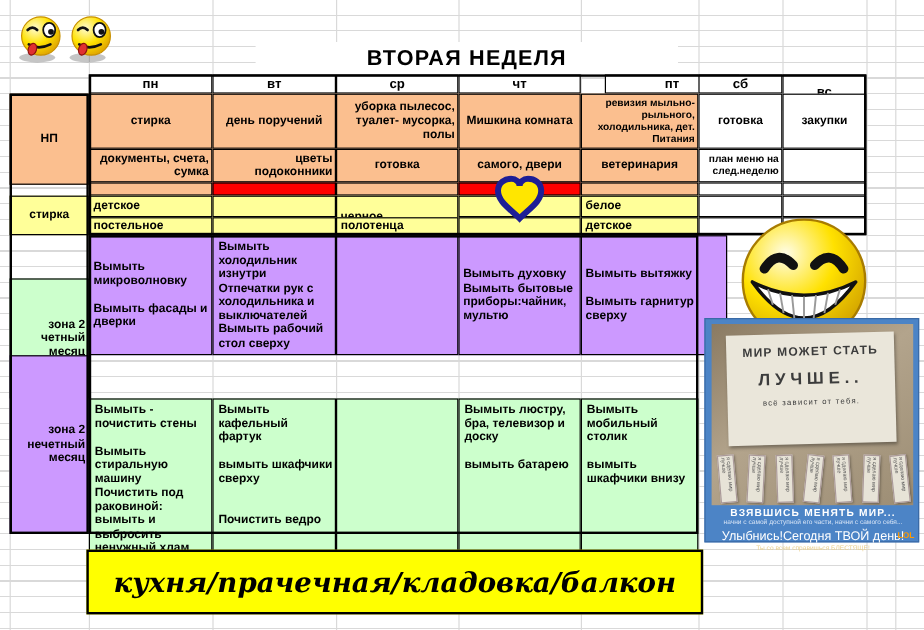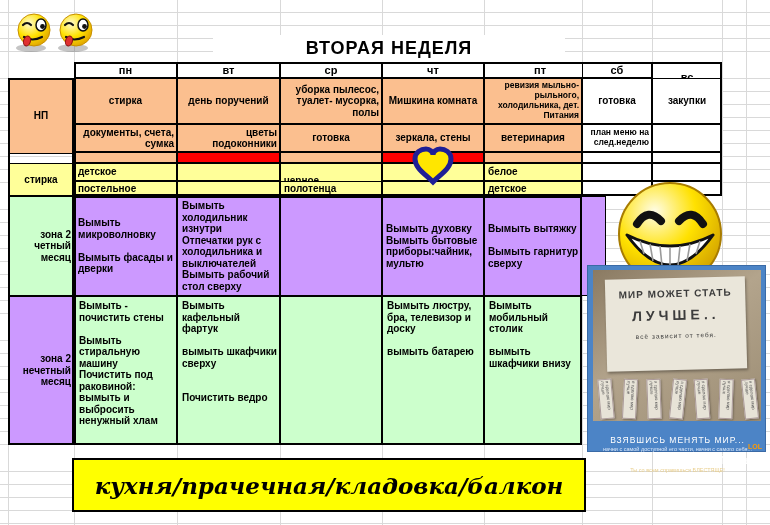--- a/index.html
+++ b/index.html
@@ -15,21 +15,21 @@
      display:flex;align-items:center;justify-content:center;text-align:right;
      font-weight:bold;font-size:10px;line-height:1.15;padding:1px 2px;white-space:pre-line;z-index:1;}
   .lft{justify-content:flex-start;text-align:left;padding-left:3px;}
   .tl{align-items:flex-start;justify-content:flex-start;text-align:left;padding:3px 2px 2px 4px;}
   .hdr{font-size:11px;}
   .sm{font-size:8.5px;}
   .org{background:#fbbf8f;}
   .red{background:#ff0000;}
   .yel{background:#ffff99;}
   .pur{background:#cc99ff;}
-  .mnt{background:#ccffcc;}
+  .mnt{background:#ccffcc;margin-top:36px;}
   .outline{position:absolute;box-sizing:border-box;border:2px solid #000;background:transparent;
      pointer-events:none;z-index:2;}
   .title{position:absolute;left:213px;top:35px;width:352px;height:27px;background:#fff;z-index:1;
      display:flex;align-items:center;justify-content:center;font-size:18px;font-weight:bold;letter-spacing:1px;}
   .banner{position:absolute;left:72px;top:458px;width:514px;height:54px;background:#ffff00;
      border:2px solid #000;box-sizing:border-box;z-index:3;display:flex;align-items:center;justify-content:center;
      font-family:"DejaVu Serif",serif;font-style:italic;font-weight:bold;font-size:23px;}
   .icon{position:absolute;z-index:4;}
   
   .poster{position:absolute;left:587px;top:265px;width:179px;height:187px;background:#4c84c6;z-index:5;
@@ -40,21 +40,21 @@
      transform:rotate(-1.5deg);box-shadow:1px 2px 3px rgba(0,0,0,.35);
      display:flex;flex-direction:column;align-items:center;padding-top:10px;box-sizing:border-box;color:#3c3c3c;}
   .paper .l1{font-size:10px;font-weight:bold;letter-spacing:1px;}
   .paper .l2{font-size:14px;font-weight:bold;letter-spacing:4px;margin-top:8px;}
   .paper .l3{font-size:6.5px;margin-top:9px;letter-spacing:1px;}
   .strips{position:absolute;left:6px;bottom:2px;width:158px;display:flex;justify-content:space-between;}
   .strip{width:14px;height:40px;background:#e7e3d7;border:1px solid #a99;box-sizing:border-box;
      box-shadow:1px 1px 2px rgba(0,0,0,.3);overflow:hidden;}
   .strip span{display:block;writing-mode:vertical-rl;font-size:4.5px;color:#555;line-height:1;padding:1px;}
   .captions{position:absolute;left:0;top:156px;width:179px;display:flex;flex-direction:column;align-items:center;color:#fff;}
-  .cap1{font-size:8.5px;font-weight:normal;letter-spacing:1px;margin-top:13px;}
+  .cap1{font-size:8.5px;font-weight:bold;letter-spacing:1px;}
   .cap2{font-size:5.5px;color:#d7e4f6;margin-top:1px;}
   .cap3{font-size:10.5px;margin-top:2px;}
   .cap4{font-size:5.5px;color:#e9cf8e;margin-top:1px;}
   .wm{position:absolute;right:3px;bottom:1px;font-size:7px;font-weight:bold;color:#ff9a00;}
 </style>
 </head>
 <body>
 
 <div class="gridlines-h"></div>
 <div class="vline" style="left:8px"></div>
@@ -67,41 +67,41 @@
 <div class="vline" style="left:652px"></div>
 <div class="vline" style="left:722px"></div>
 <div class="vline" style="left:746px"></div>
 
 <div class="title">ВТОРАЯ НЕДЕЛЯ</div>
 
 <div class="c hdr" style="left:74px;top:62px;width:103px;height:16px">пн</div>
 <div class="c hdr" style="left:177px;top:62px;width:103px;height:16px">вт</div>
 <div class="c hdr" style="left:280px;top:62px;width:102px;height:16px">ср</div>
 <div class="c hdr" style="left:382px;top:62px;width:102px;height:16px">чт</div>
-<div class="c hdr" style="left:484px;top:62px;width:112px;height:16px">пт</div>
+<div class="c hdr" style="left:504px;top:62px;width:112px;height:16px">пт</div>
 <div class="c hdr" style="left:582px;top:62px;width:70px;height:16px">сб</div>
 <div class="c hdr" style="left:652px;top:62px;width:70px;height:30px">вс</div>
 
 <div class="c org" style="left:8px;top:78px;width:66px;height:76px">НП</div>
 <div class="c yel" style="left:8px;top:163px;width:66px;height:33px">стирка</div>
 <div class="c mnt" style="left:8px;top:196px;width:66px;height:100px">зона 2 четный месяц</div>
 <div class="c pur" style="left:8px;top:296px;width:66px;height:149px">зона 2 нечетный месяц</div>
 
 <div class="c org" style="left:74px;top:78px;width:103px;height:46px">стирка</div>
 <div class="c org" style="left:177px;top:78px;width:103px;height:46px">день поручений</div>
 <div class="c org" style="left:280px;top:78px;width:102px;height:46px">уборка пылесос, туалет- мусорка, полы</div>
 <div class="c org" style="left:382px;top:78px;width:102px;height:46px">Мишкина комната</div>
 <div class="c org sm" style="left:484px;top:78px;width:98px;height:46px">ревизия мыльно-рыльного, холодильника, дет. Питания</div>
 <div class="c" style="left:582px;top:78px;width:70px;height:46px">готовка</div>
 <div class="c" style="left:652px;top:78px;width:70px;height:46px">закупки</div>
 
 <div class="c org" style="left:74px;top:124px;width:103px;height:28px">документы, счета, сумка</div>
 <div class="c org" style="left:177px;top:124px;width:103px;height:28px">цветы подоконники</div>
 <div class="c org" style="left:280px;top:124px;width:102px;height:28px">готовка</div>
-<div class="c org" style="left:382px;top:124px;width:102px;height:28px">зеркала, стены</div>
+<div class="c org" style="left:382px;top:124px;width:102px;height:28px">самого, двери</div>
 <div class="c org" style="left:484px;top:124px;width:98px;height:28px">ветеринария</div>
 <div class="c sm" style="left:582px;top:124px;width:70px;height:28px">план меню на след.неделю</div>
 <div class="c" style="left:652px;top:124px;width:70px;height:28px"></div>
 
 <div class="c org" style="left:74px;top:152px;width:103px;height:11px"></div>
 <div class="c red" style="left:177px;top:152px;width:103px;height:11px"></div>
 <div class="c org" style="left:280px;top:152px;width:102px;height:11px"></div>
 <div class="c red" style="left:382px;top:152px;width:102px;height:11px"></div>
 <div class="c org" style="left:484px;top:152px;width:98px;height:11px"></div>
 <div class="c" style="left:582px;top:152px;width:70px;height:11px"></div>

